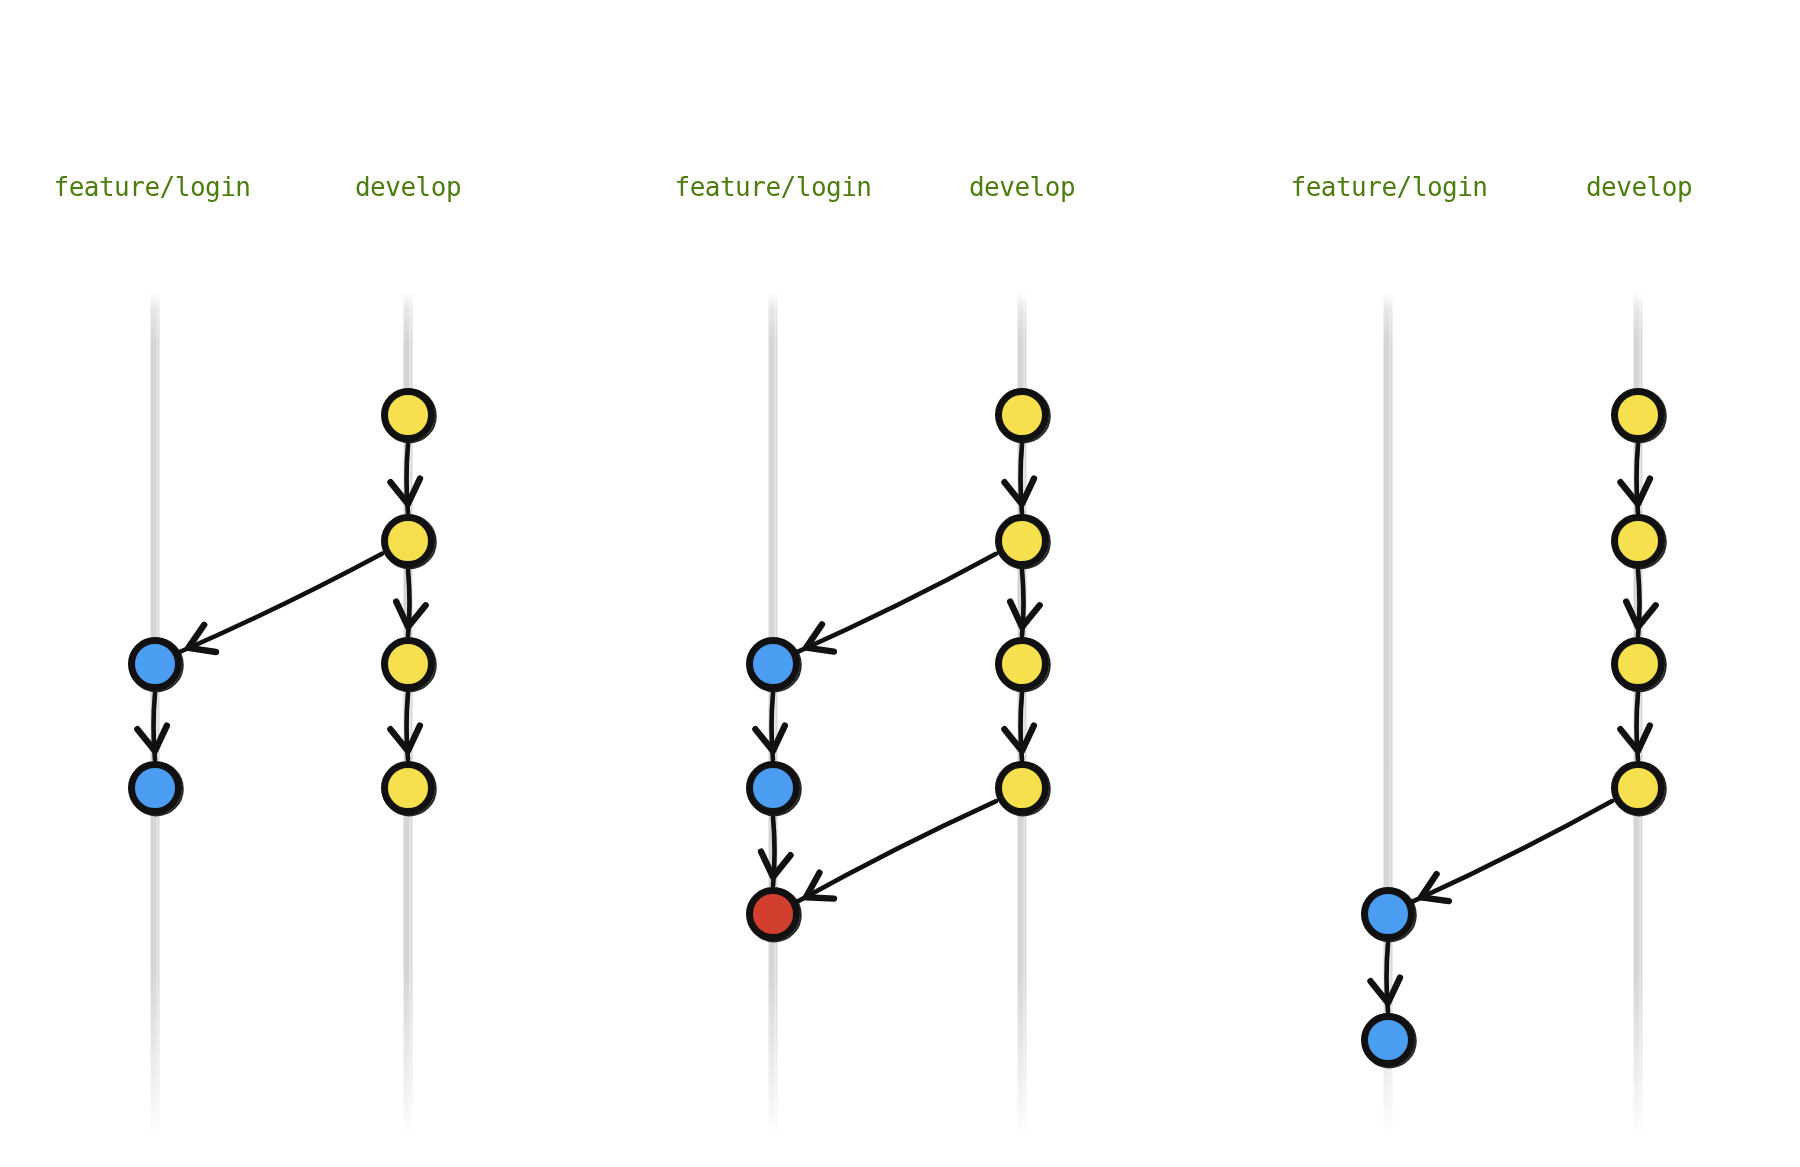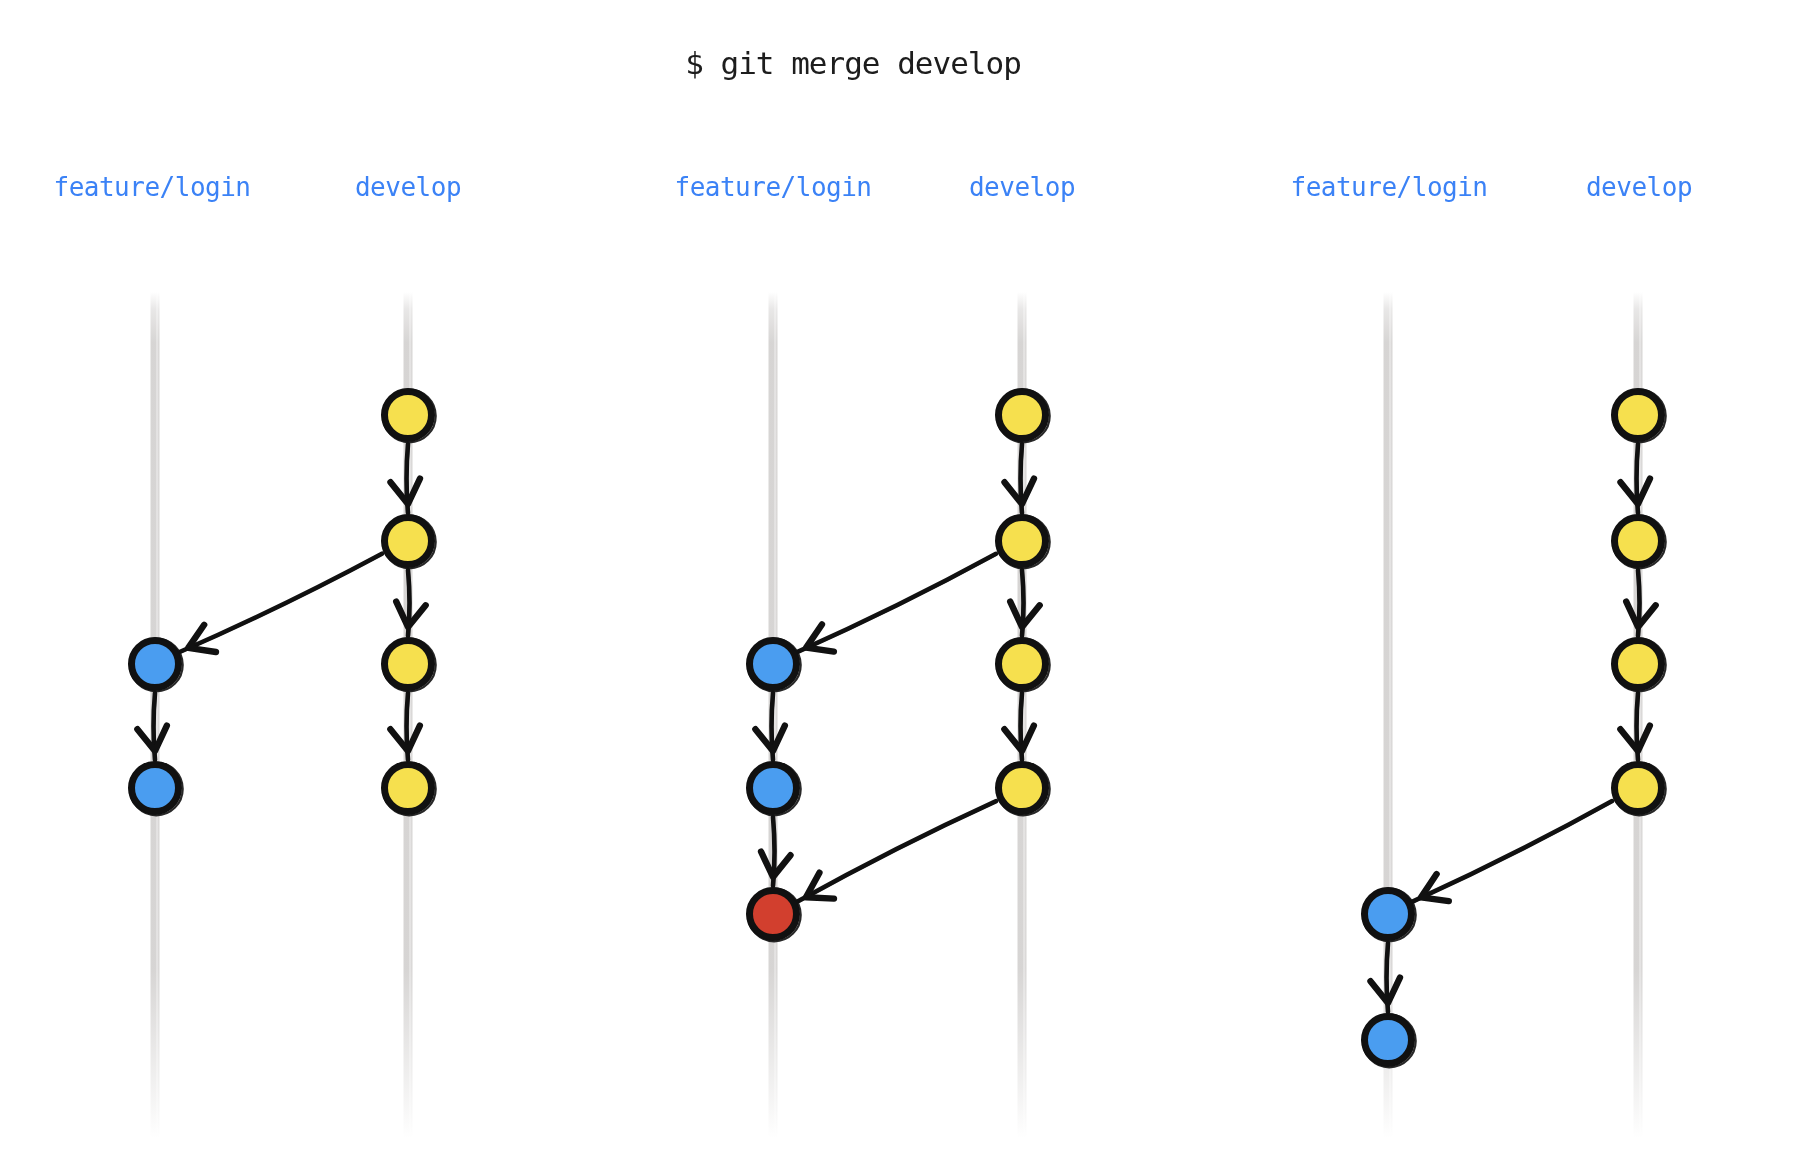--- a/index.html
+++ b/index.html
@@ -17,21 +17,21 @@
     font-size: 31px;
     letter-spacing: -1px;
     color: #1d1d1d;
     white-space: nowrap;
   }
   .branch-label {
     position: absolute;
     transform: translate(-50%, -50%);
     font-size: 26px;
     letter-spacing: -0.5px;
-    color: #3b82f6;
+    color: #4d7c0f;
     white-space: nowrap;
   }
 </style>
 </head>
 <body>
 
 <div class="stage">
 
   <svg class="graph" id="graph-svg" width="1800" height="1167" viewBox="0 0 1800 1167">
       <defs>
@@ -159,21 +159,20 @@
         <circle cx="1639.3" cy="415.9" r="26.4" fill="none" stroke="#111111" stroke-width="2.2" stroke-opacity="0.9"></circle>
         <circle cx="1638" cy="541" r="23.5" fill="#f6e04e" stroke="#111111" stroke-width="7"></circle>
         <circle cx="1639.3" cy="541.9" r="26.4" fill="none" stroke="#111111" stroke-width="2.2" stroke-opacity="0.9"></circle>
         <circle cx="1638" cy="664" r="23.5" fill="#f6e04e" stroke="#111111" stroke-width="7"></circle>
         <circle cx="1639.3" cy="664.9" r="26.4" fill="none" stroke="#111111" stroke-width="2.2" stroke-opacity="0.9"></circle>
         <circle cx="1638" cy="788" r="23.5" fill="#f6e04e" stroke="#111111" stroke-width="7"></circle>
         <circle cx="1639.3" cy="788.9" r="26.4" fill="none" stroke="#111111" stroke-width="2.2" stroke-opacity="0.9"></circle>
       </g>
     </svg>
 
-  <div class="cmd-title" style="left:853px; top:63px">$ git merge develop</div>
 
   <div class="branch-label" style="left:152px; top:187px">feature/login</div>
   <div class="branch-label" style="left:408px; top:187px">develop</div>
   <div class="branch-label" style="left:773px; top:187px">feature/login</div>
   <div class="branch-label" style="left:1022px; top:187px">develop</div>
   <div class="branch-label" style="left:1389px; top:187px">feature/login</div>
   <div class="branch-label" style="left:1639px; top:187px">develop</div>
 </div>
 
 </body></html>

